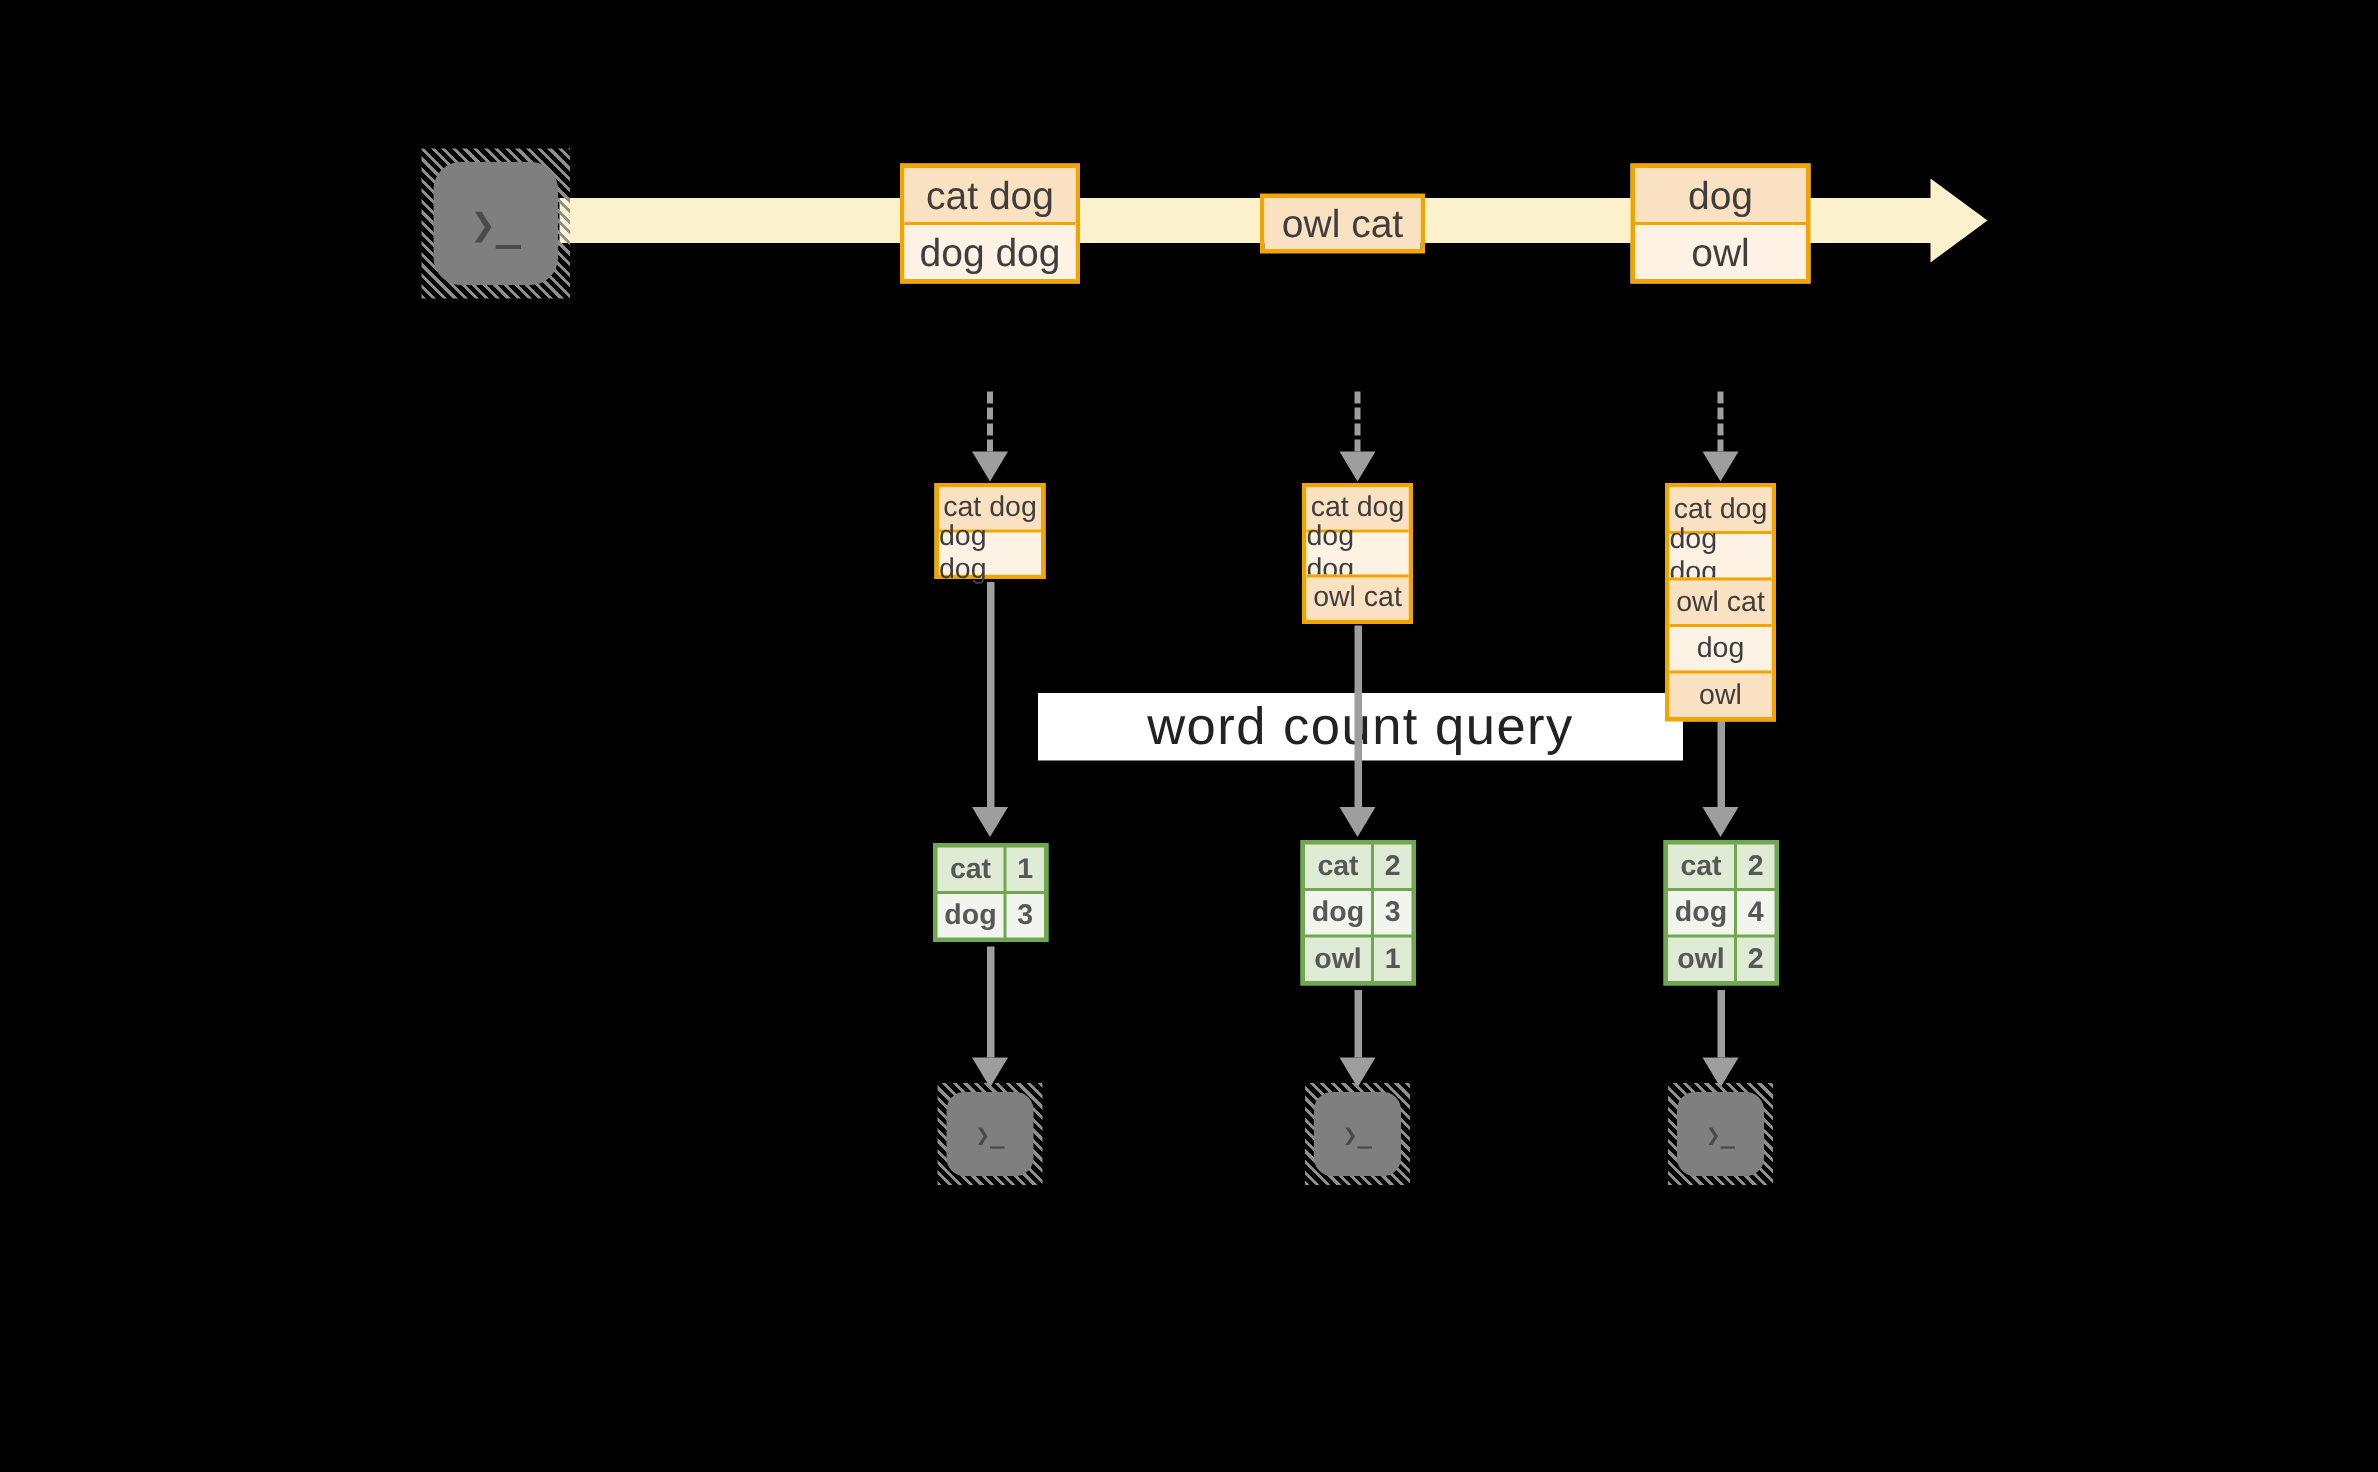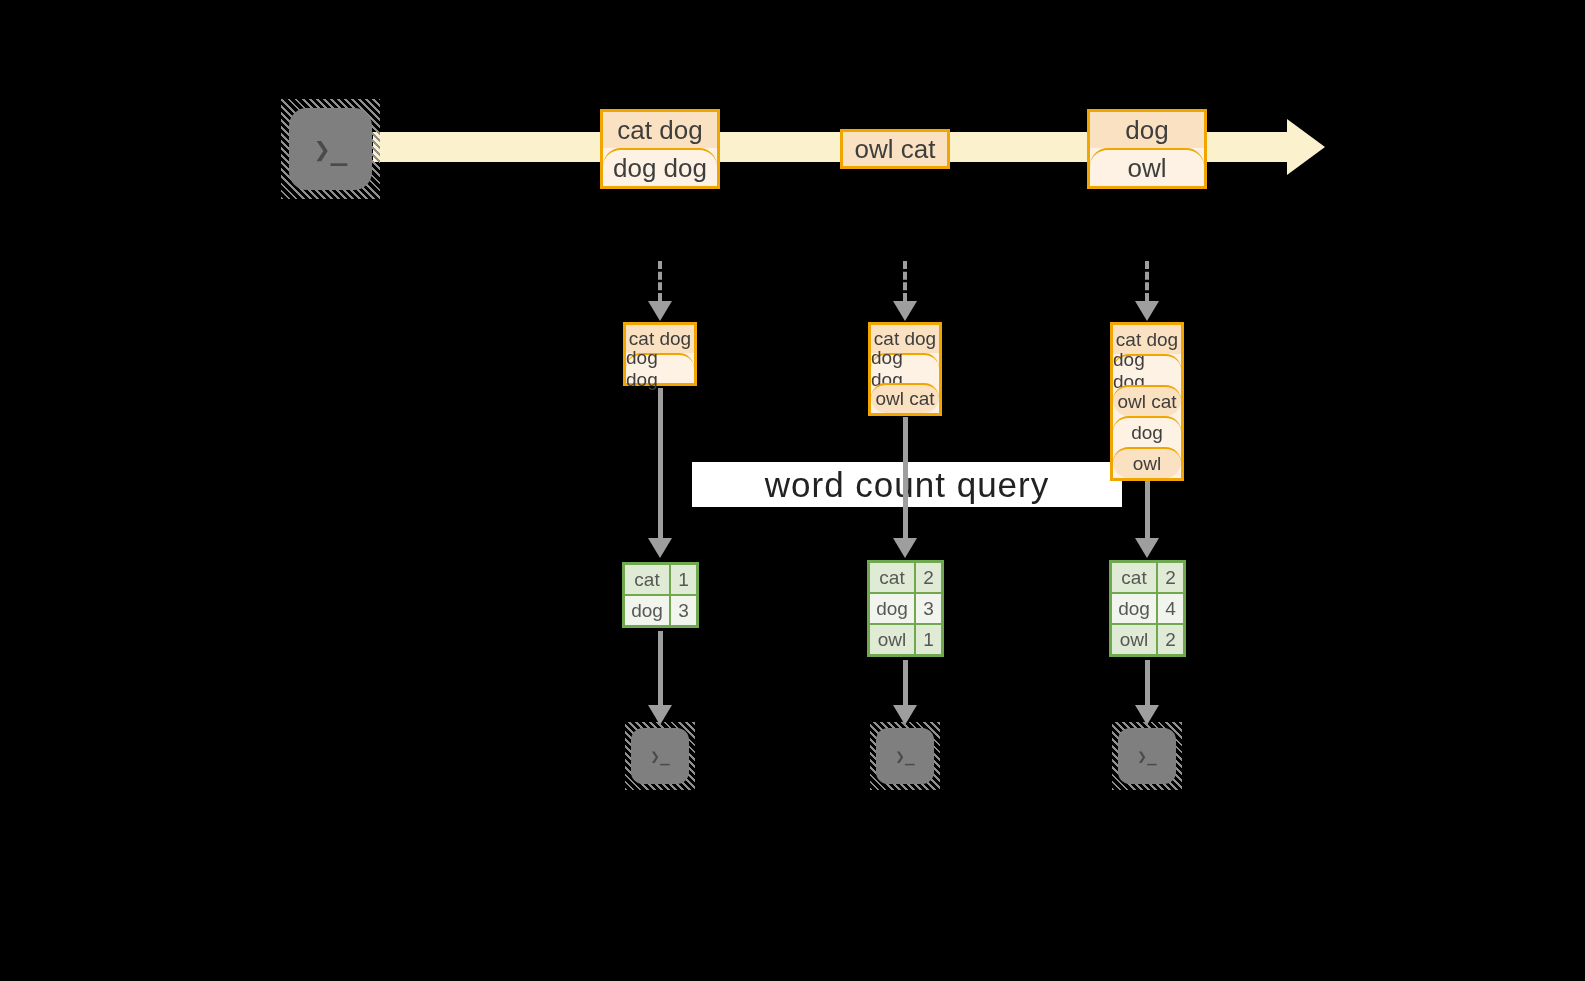--- a/index.html
+++ b/index.html
@@ -27,27 +27,27 @@
   .band-head{position:absolute;left:1287px;top:119px;width:0;height:0;z-index:1;
              border-top:28px solid transparent;border-bottom:28px solid transparent;
              border-left:38px solid var(--stream-band);}
 
   
   .obox{position:absolute;border:3px solid var(--orange-border);background:var(--orange-fill-light);
         z-index:3;box-sizing:border-box;display:flex;flex-direction:column;}
   .obox .row{display:flex;align-items:center;justify-content:center;color:var(--text-dark);}
   .obox .row:nth-child(odd){background:var(--orange-fill-dark);}
   .obox .row:nth-child(even){background:var(--orange-fill-light);}
-  .obox .row + .row{border-top:2px solid var(--orange-border);border-radius:18px;}
+  .obox .row + .row{border-top:2px solid var(--orange-border);}
   .obox.big .row{height:36px;font-size:26px;}
   .obox.small .row{font-size:19px;}
 
   
   .gtable{position:absolute;z-index:3;border:3px solid var(--green-border);background:var(--green-border);
-          display:grid;grid-template-columns:44px 25px;gap:2px;box-sizing:content-box;}
+          display:grid;grid-template-columns:44px 25px;gap:2px;box-sizing:content-box;font-weight:bold;}
   .gcell{height:29px;display:flex;align-items:center;justify-content:center;
          font-size:19px;color:#575757;background:var(--green-fill-light);}
   .gcell.dark{background:var(--green-fill-dark);}
 
   
   .varrow{position:absolute;width:24px;z-index:2;display:flex;flex-direction:column;align-items:center;}
   .varrow .line{width:5px;background:var(--arrow-gray);}
   .varrow .dline{width:0;border-left:4px dashed var(--arrow-gray);}
   .varrow .head{width:0;height:0;border-left:12px solid transparent;border-right:12px solid transparent;
                 border-top:20px solid var(--arrow-gray);}

